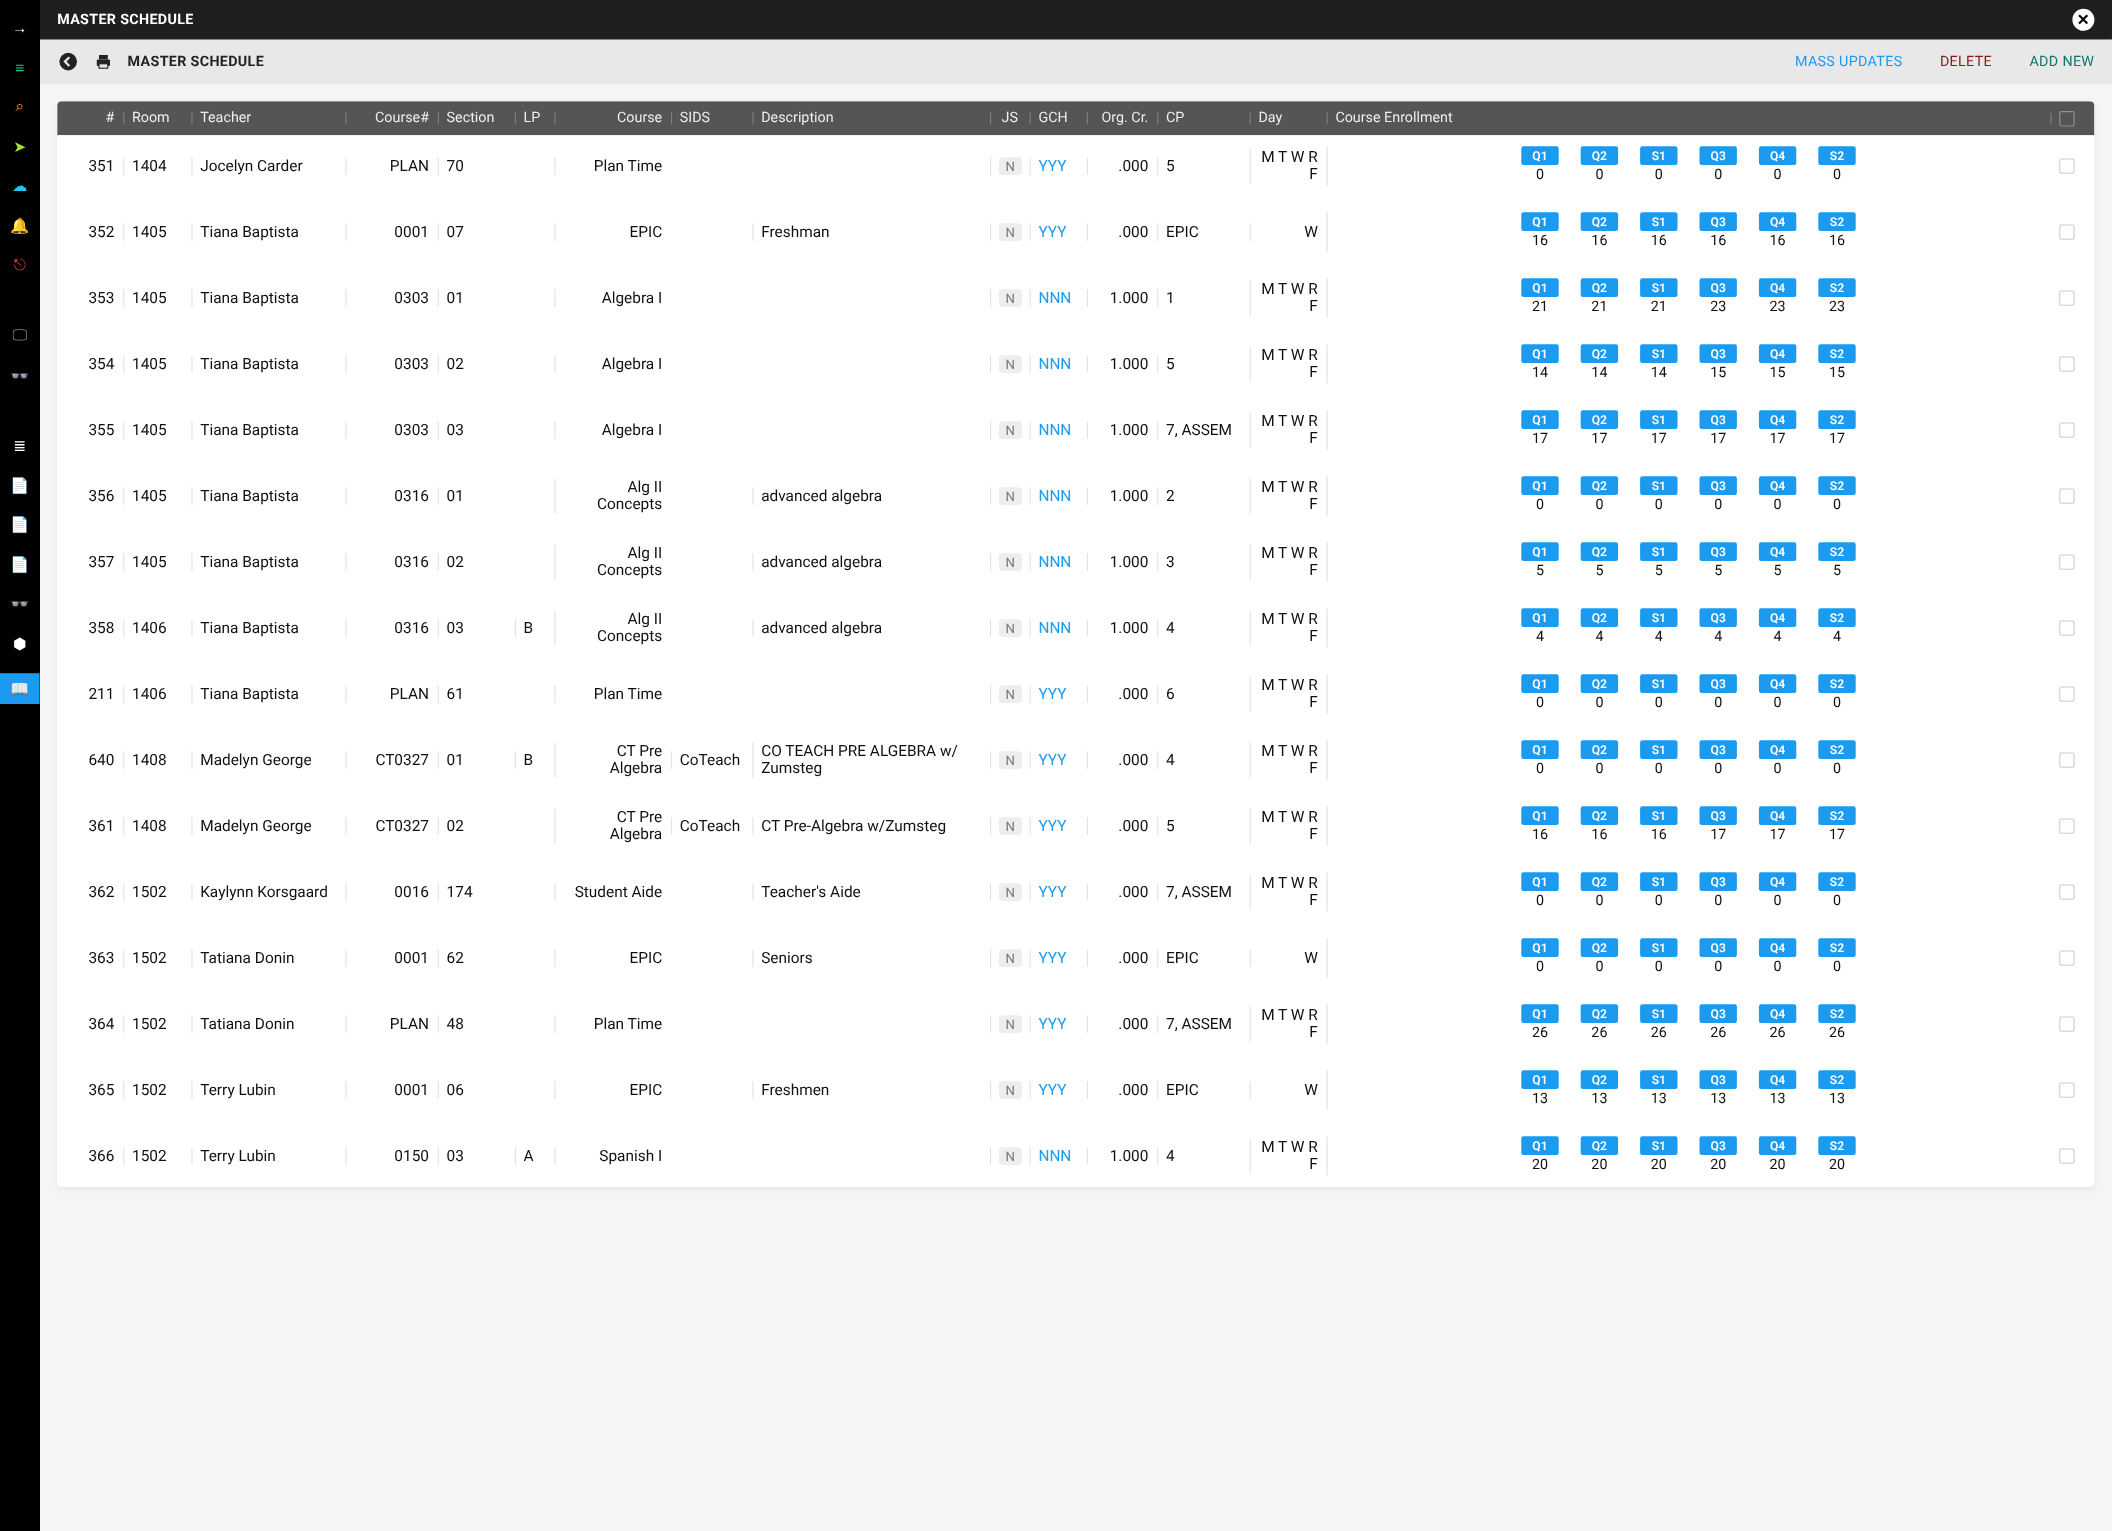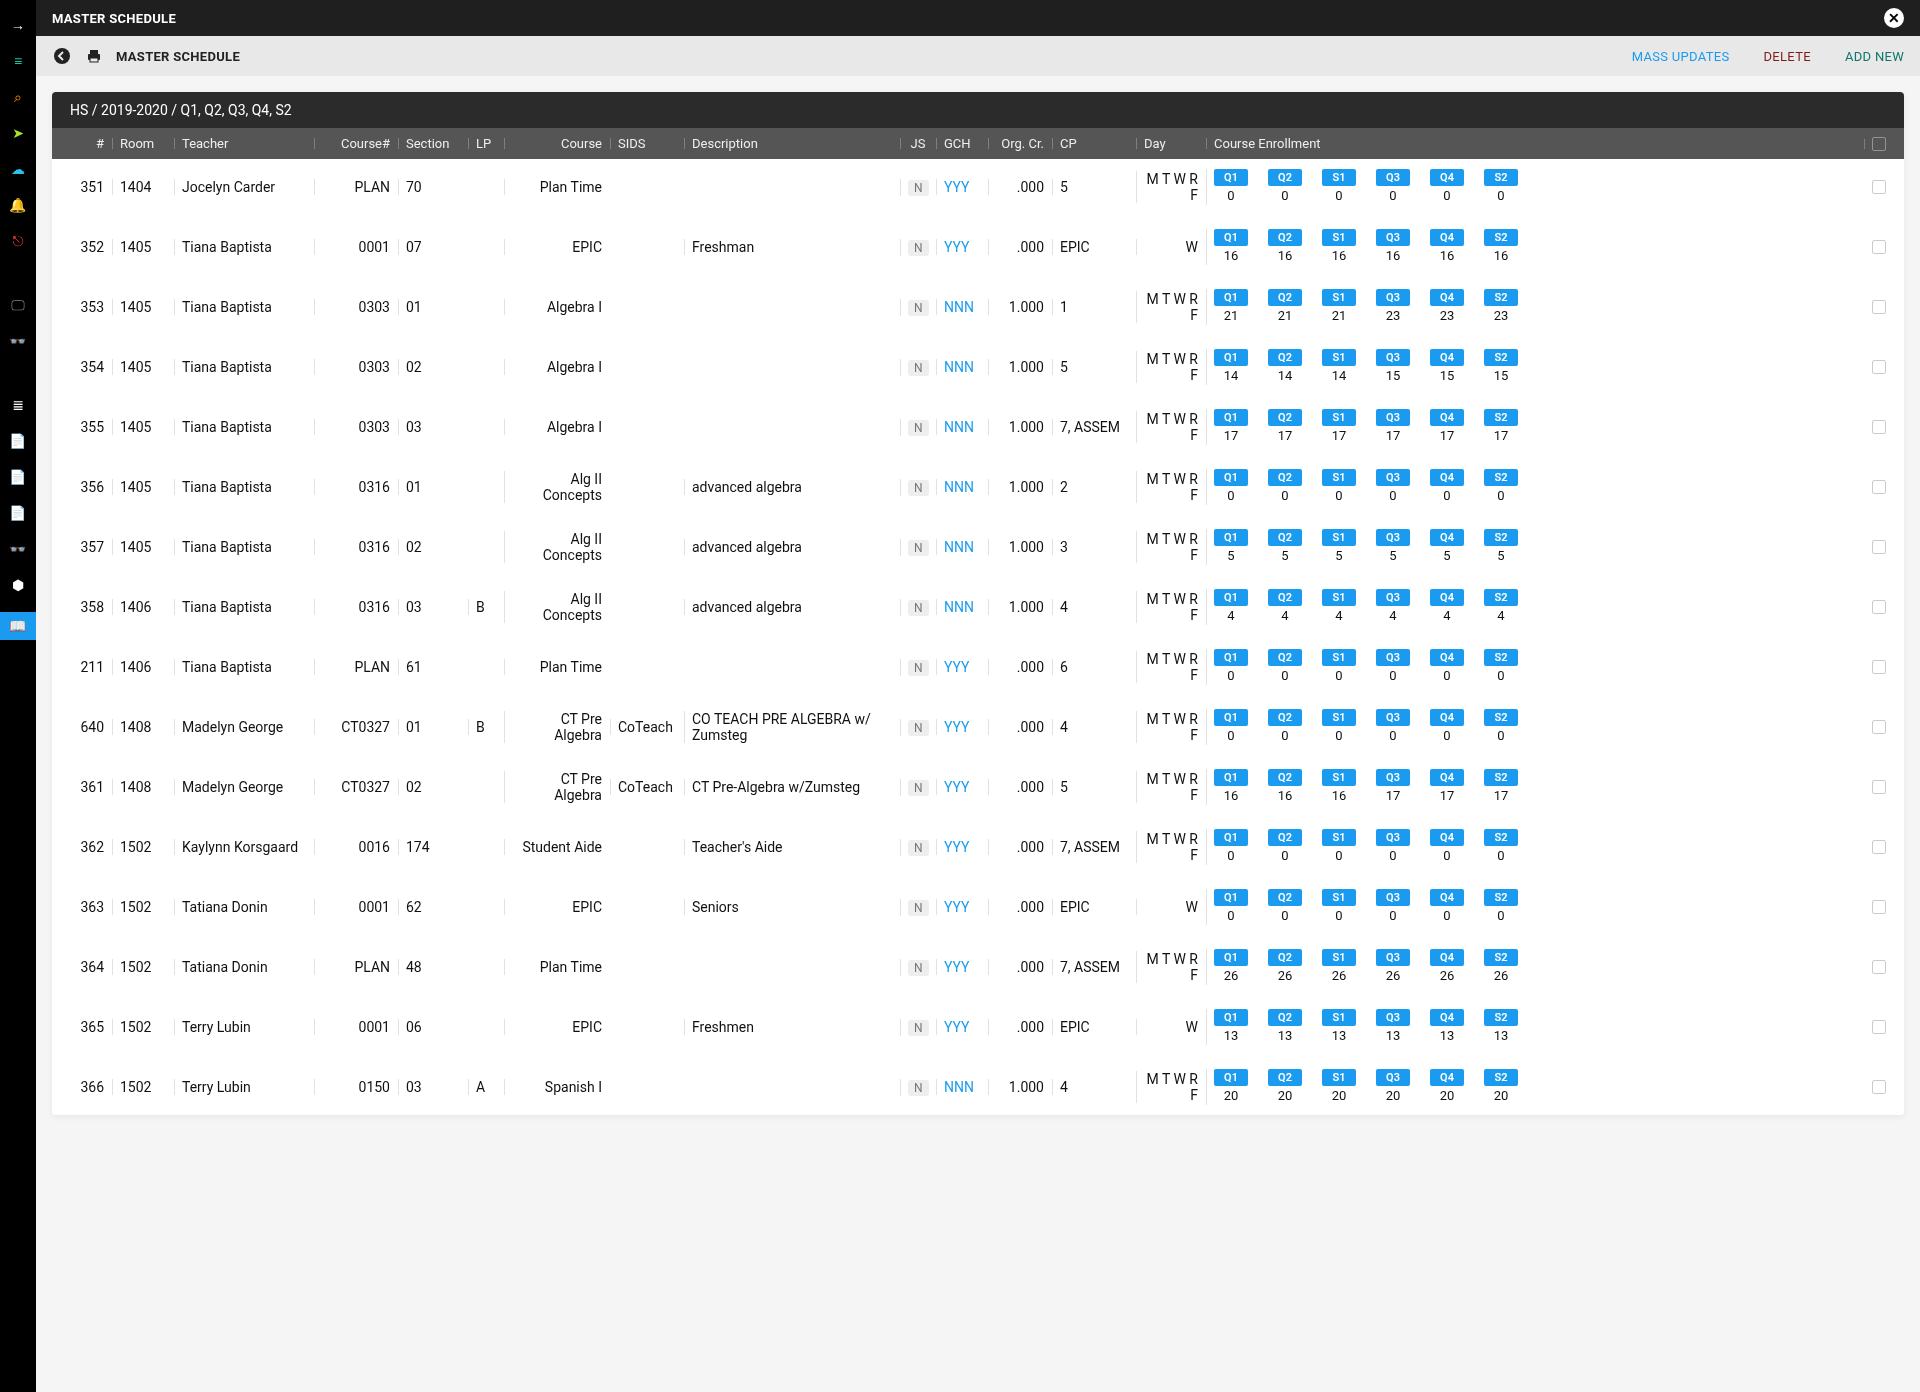--- a/index.html
+++ b/index.html
@@ -42,21 +42,21 @@
 .rows-wrap .row { border-radius: 2px; border-top: none; }
 
 .col { padding: 0 8px; position: relative; }
 .col.div::before { content:""; position:absolute; left:0; top:0; bottom:0; width:1px; background:#e2e2e2; }
 .col.center { text-align:center; }
 .col.right { text-align:right; }
 
 .badge-n { display:inline-block; padding:1px 6px; background:#eee; border-radius:3px; color:#777; font-size:12px; }
 .link-blue { color:#1b9bf0; text-decoration:none; cursor:pointer;}
 
-.enroll { display:flex; gap:20px; }
+.enroll { display:flex; gap:20px;justify-content:center; }
 .enroll .cell { width: 34px; text-align:center; }
 .enroll .cell .lab { background:#1b9bf0; color:#fff; font-size:11px; font-weight:600; padding:2px 0; border-radius:2px; }
 .enroll .cell .val { padding:2px 0; font-size:13px; }
 
 .row-chk { width:14px; height:14px; border:1.5px solid #ccc; border-radius:2px; justify-self:center; cursor:pointer;}
 
 
 .gridcols { grid-template-columns: 50px 62px 140px 84px 70px 36px 106px 74px 216px 36px 52px 64px 84px 70px 1fr 30px; }
 
 
@@ -142,21 +142,20 @@
   </div>
   <span class="ab-title">MASTER SCHEDULE</span>
   <span class="spacer"></span>
   <span class="ab-link blue">MASS UPDATES</span>
   <span class="ab-link red">DELETE</span>
   <span class="ab-link dark">ADD NEW</span>
 </div>
 
 <div class="main">
   <div class="panel">
-    <div class="panel-top">HS / 2019-2020 / Q1, Q2, Q3, Q4, S2</div>
     <div class="panel-head gridcols">
       <div class="divh" style="text-align:right">#</div>
       <div class="divh">Room</div>
       <div class="divh">Teacher</div>
       <div class="divh" style="text-align:right">Course#</div>
       <div class="divh">Section</div>
       <div class="divh">LP</div>
       <div class="divh" style="text-align:right">Course</div>
       <div class="divh">SIDS</div>
       <div class="divh">Description</div>

